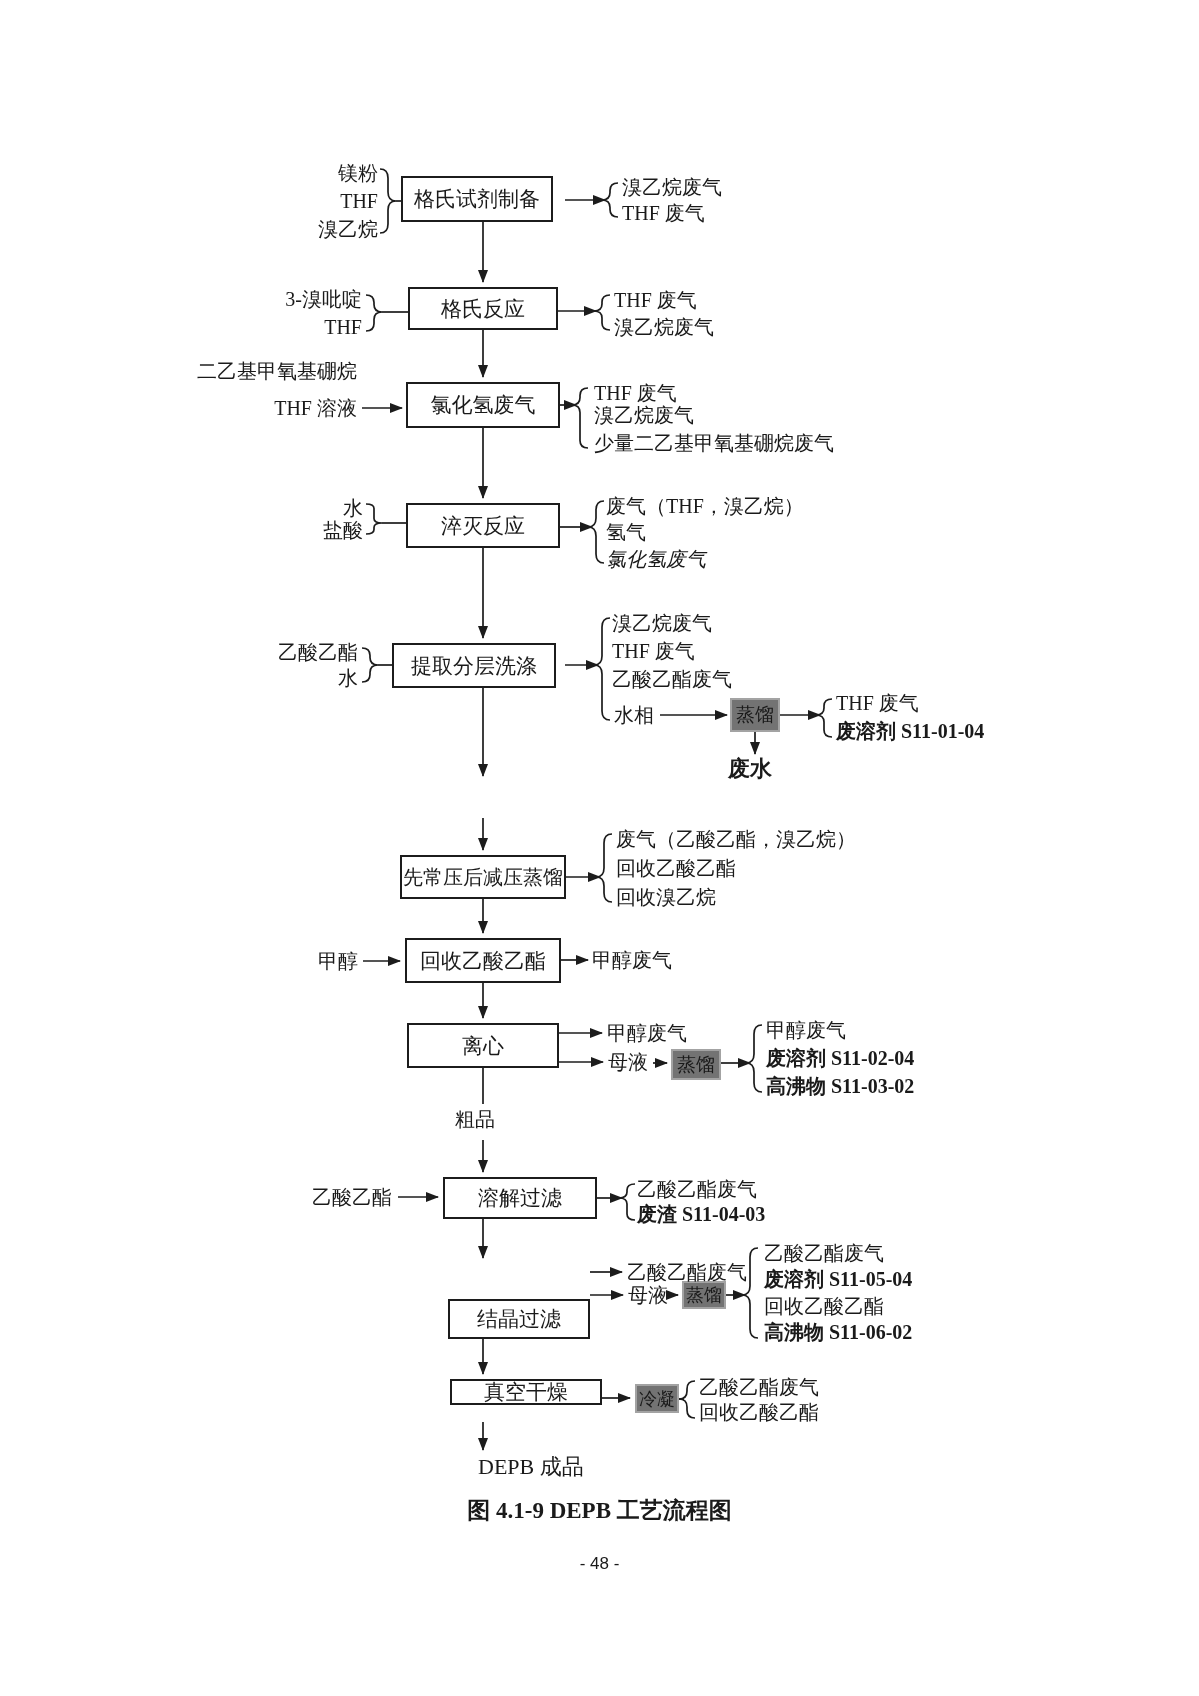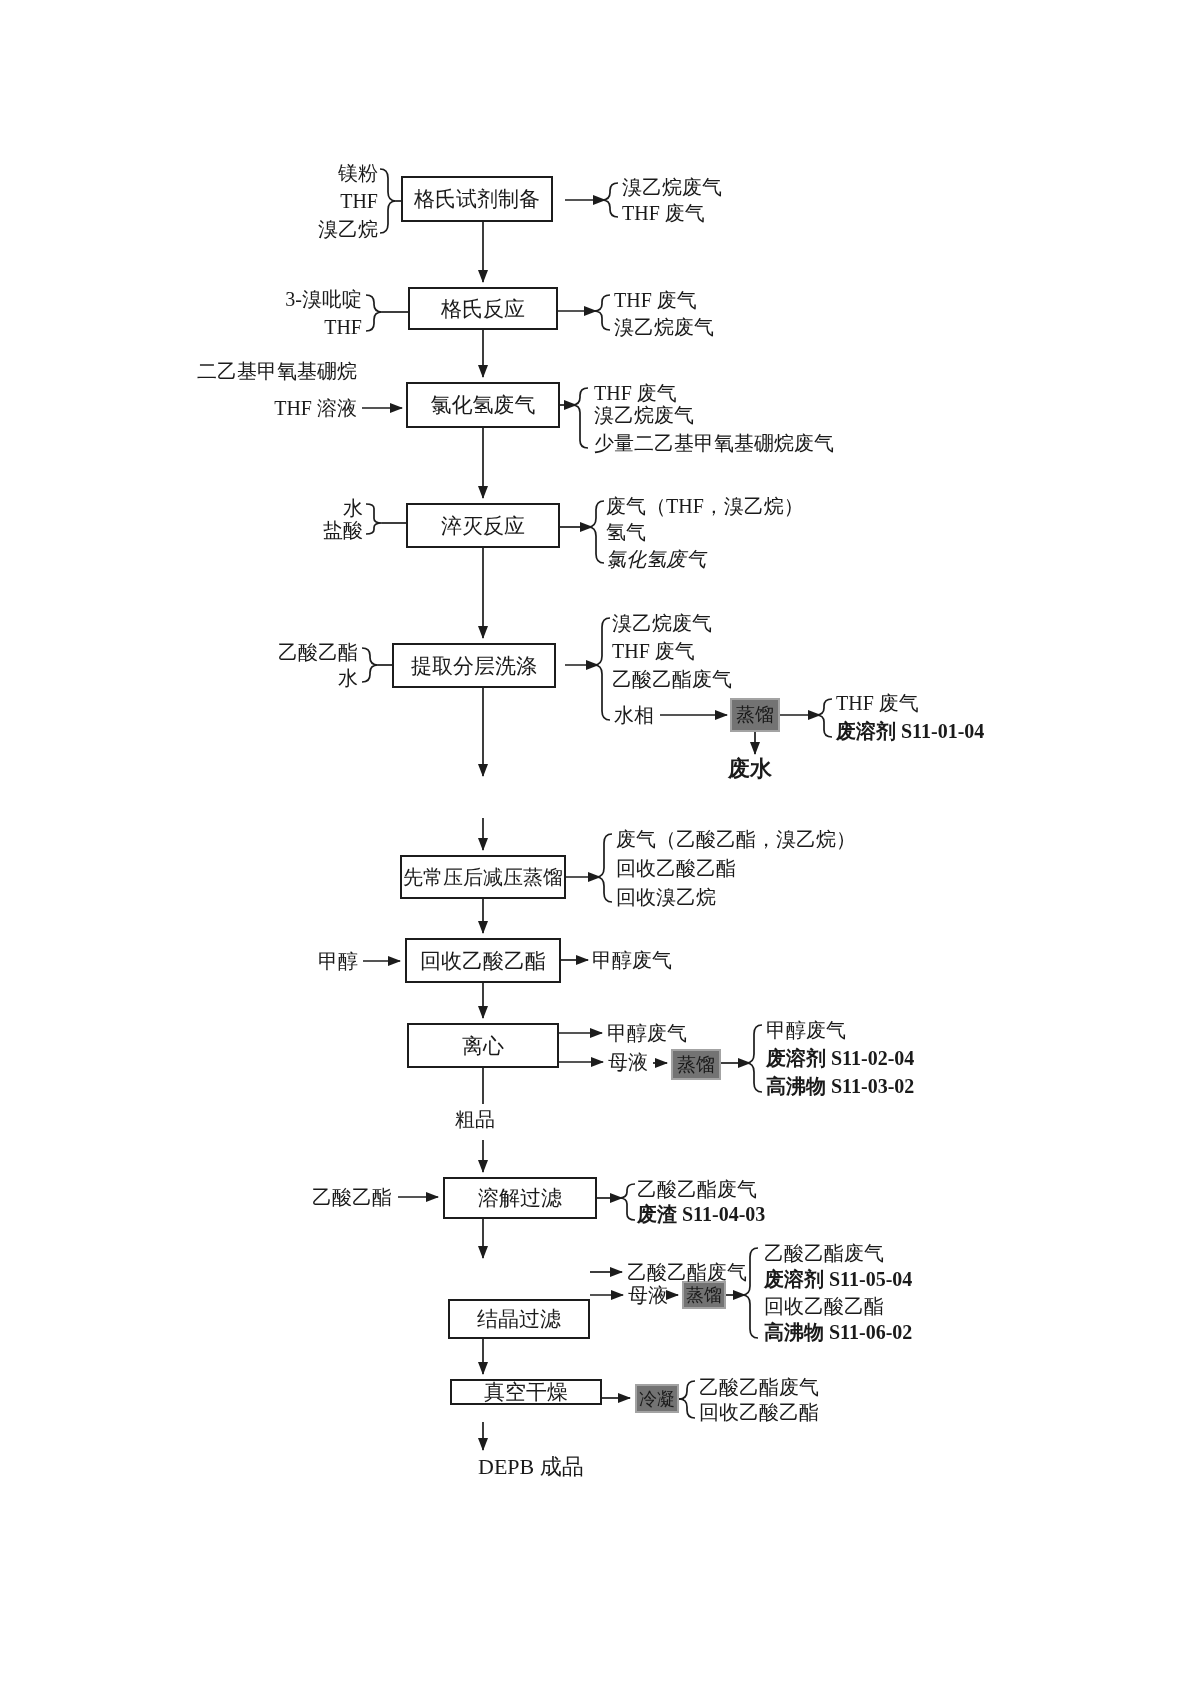--- a/index.html
+++ b/index.html
@@ -179,14 +179,16 @@
   <div class="lbl" style="left:764px;top:1242px;">乙酸乙酯废气</div>
   <div class="lbl bold" style="left:764px;top:1268px;">废溶剂 S11-05-04</div>
   <div class="lbl" style="left:764px;top:1295px;">回收乙酸乙酯</div>
   <div class="lbl bold" style="left:764px;top:1321px;">高沸物 S11-06-02</div>
 
   <div class="lbl" style="left:699px;top:1376px;">乙酸乙酯废气</div>
   <div class="lbl" style="left:699px;top:1401px;">回收乙酸乙酯</div>
 
   <div class="lbl big" style="left:478px;top:1456px;">DEPB 成品</div>
 
+  <div class="lbl c caption" style="left:0;top:1500px;width:1199px;">图 4.1-9 DEPB 工艺流程图</div>
+  <div class="lbl c pageno" style="left:0;top:1553px;width:1199px;">- 48 -</div>
 
 </div>
 
 </body></html>

